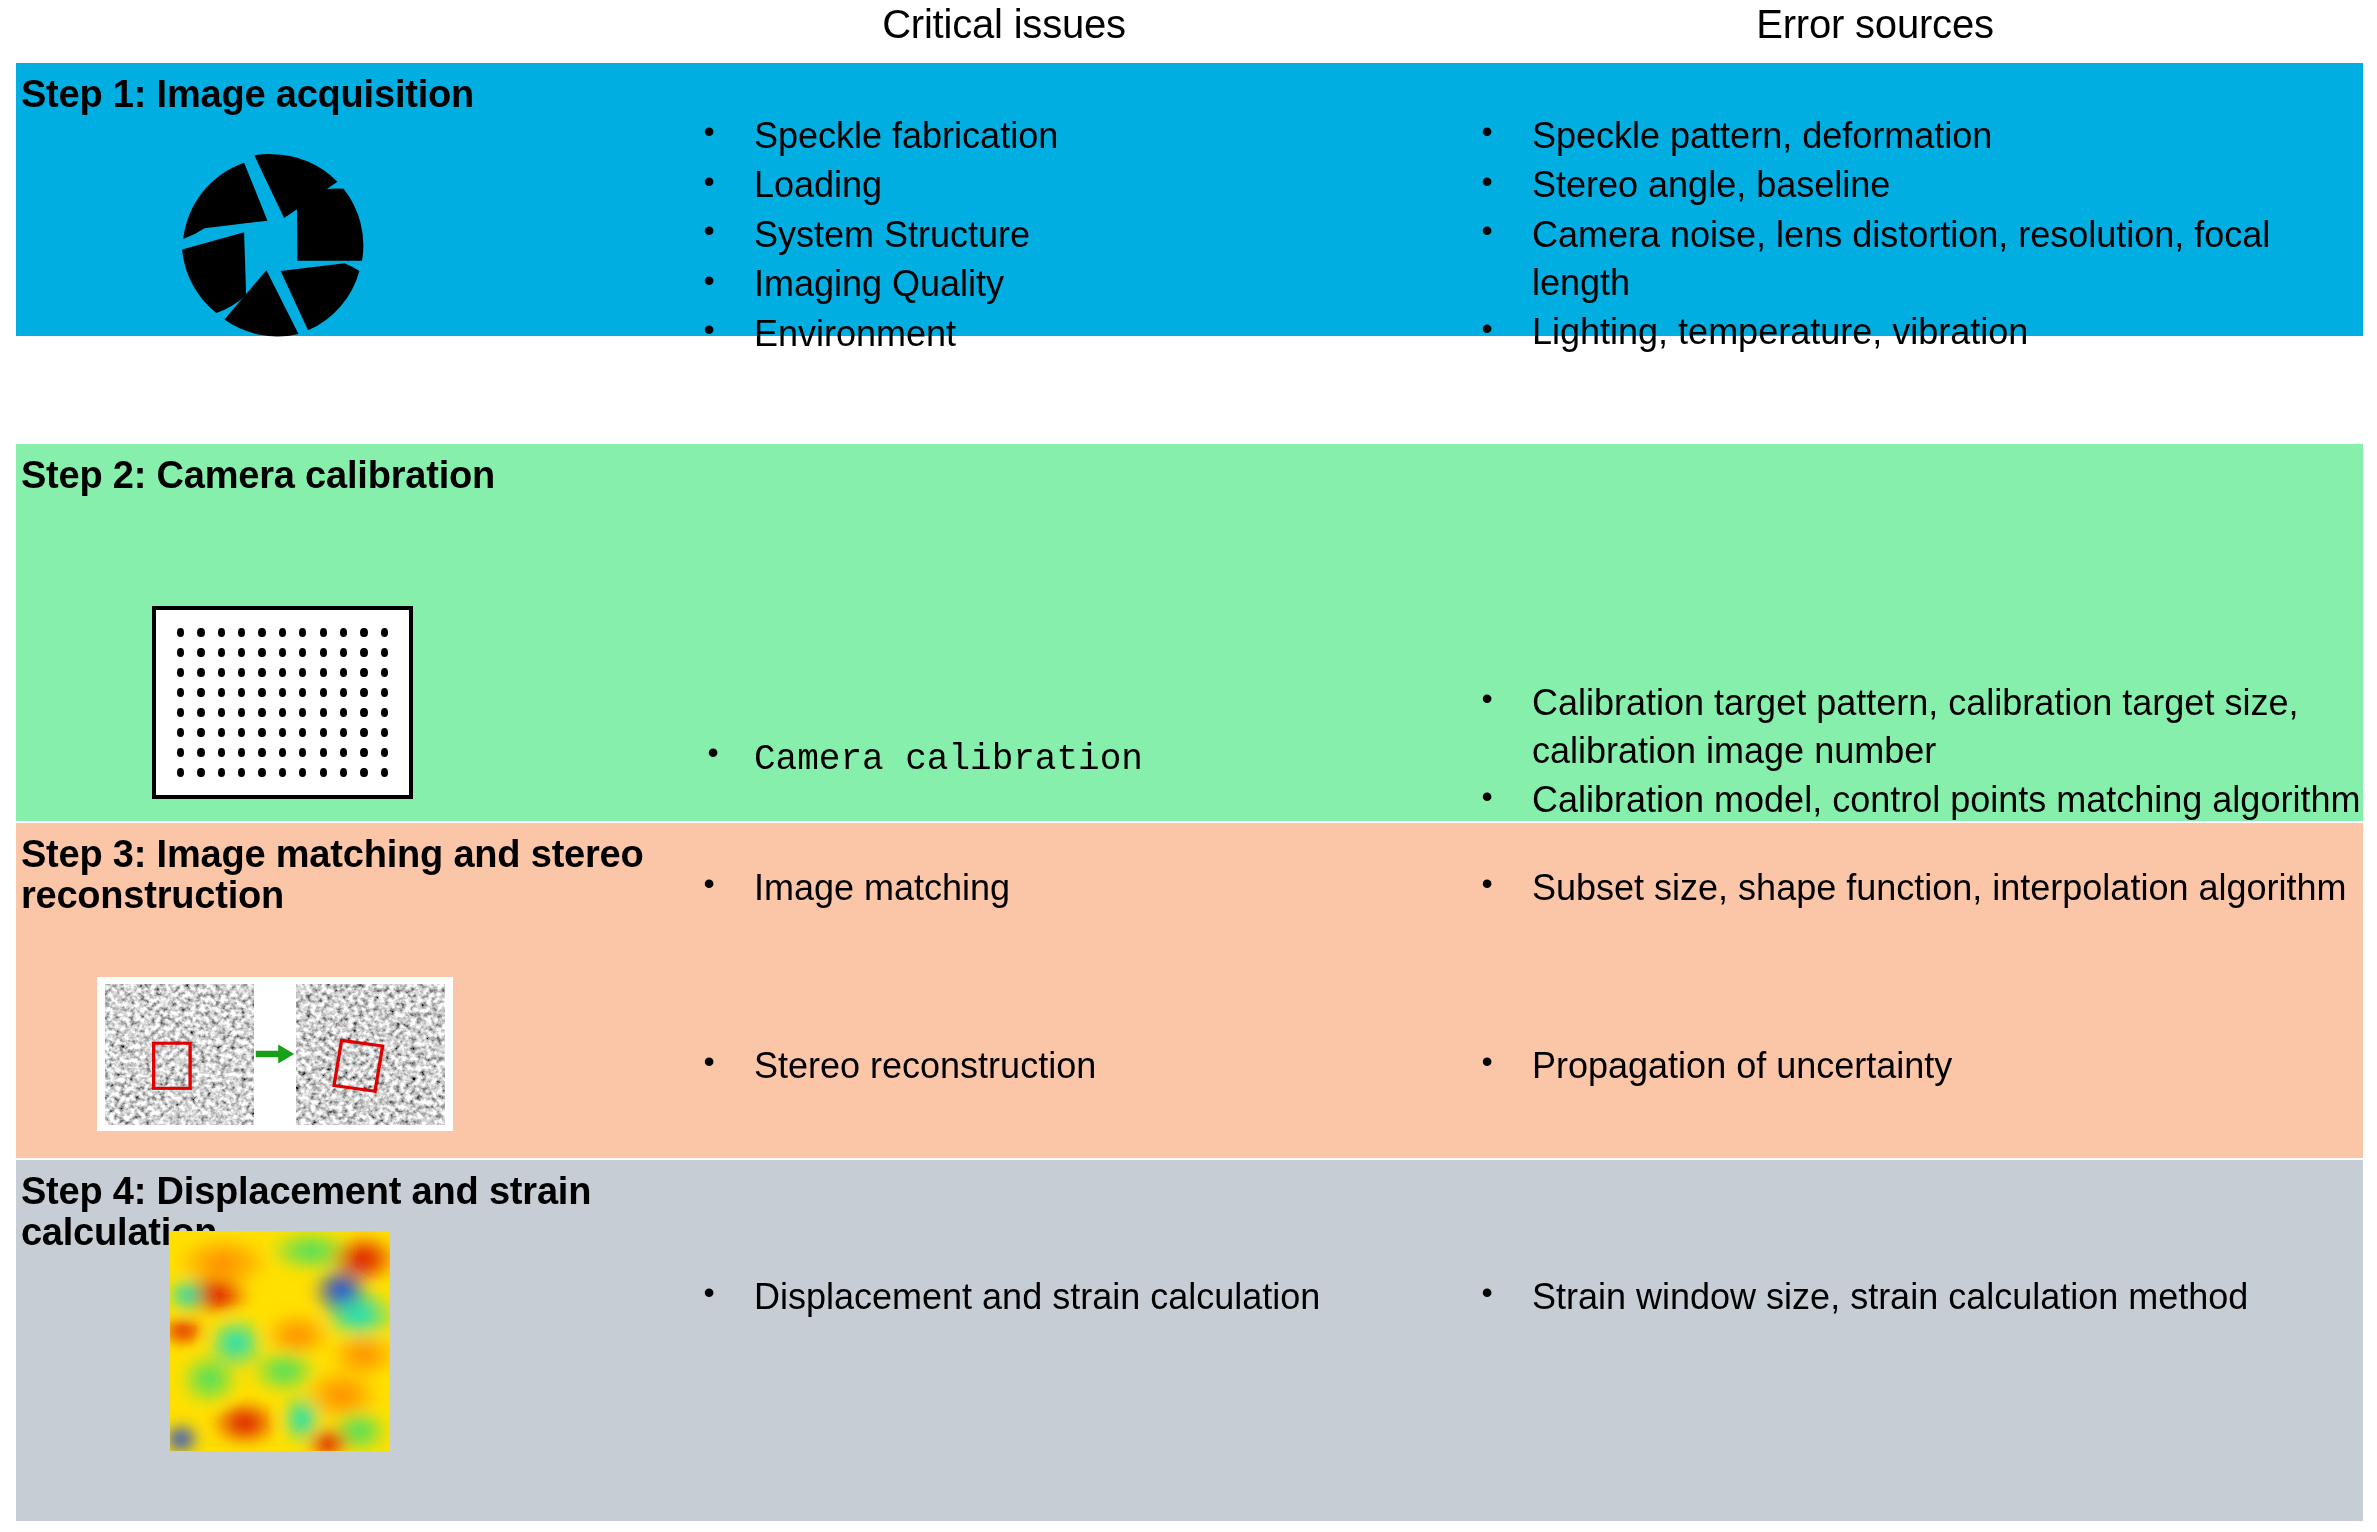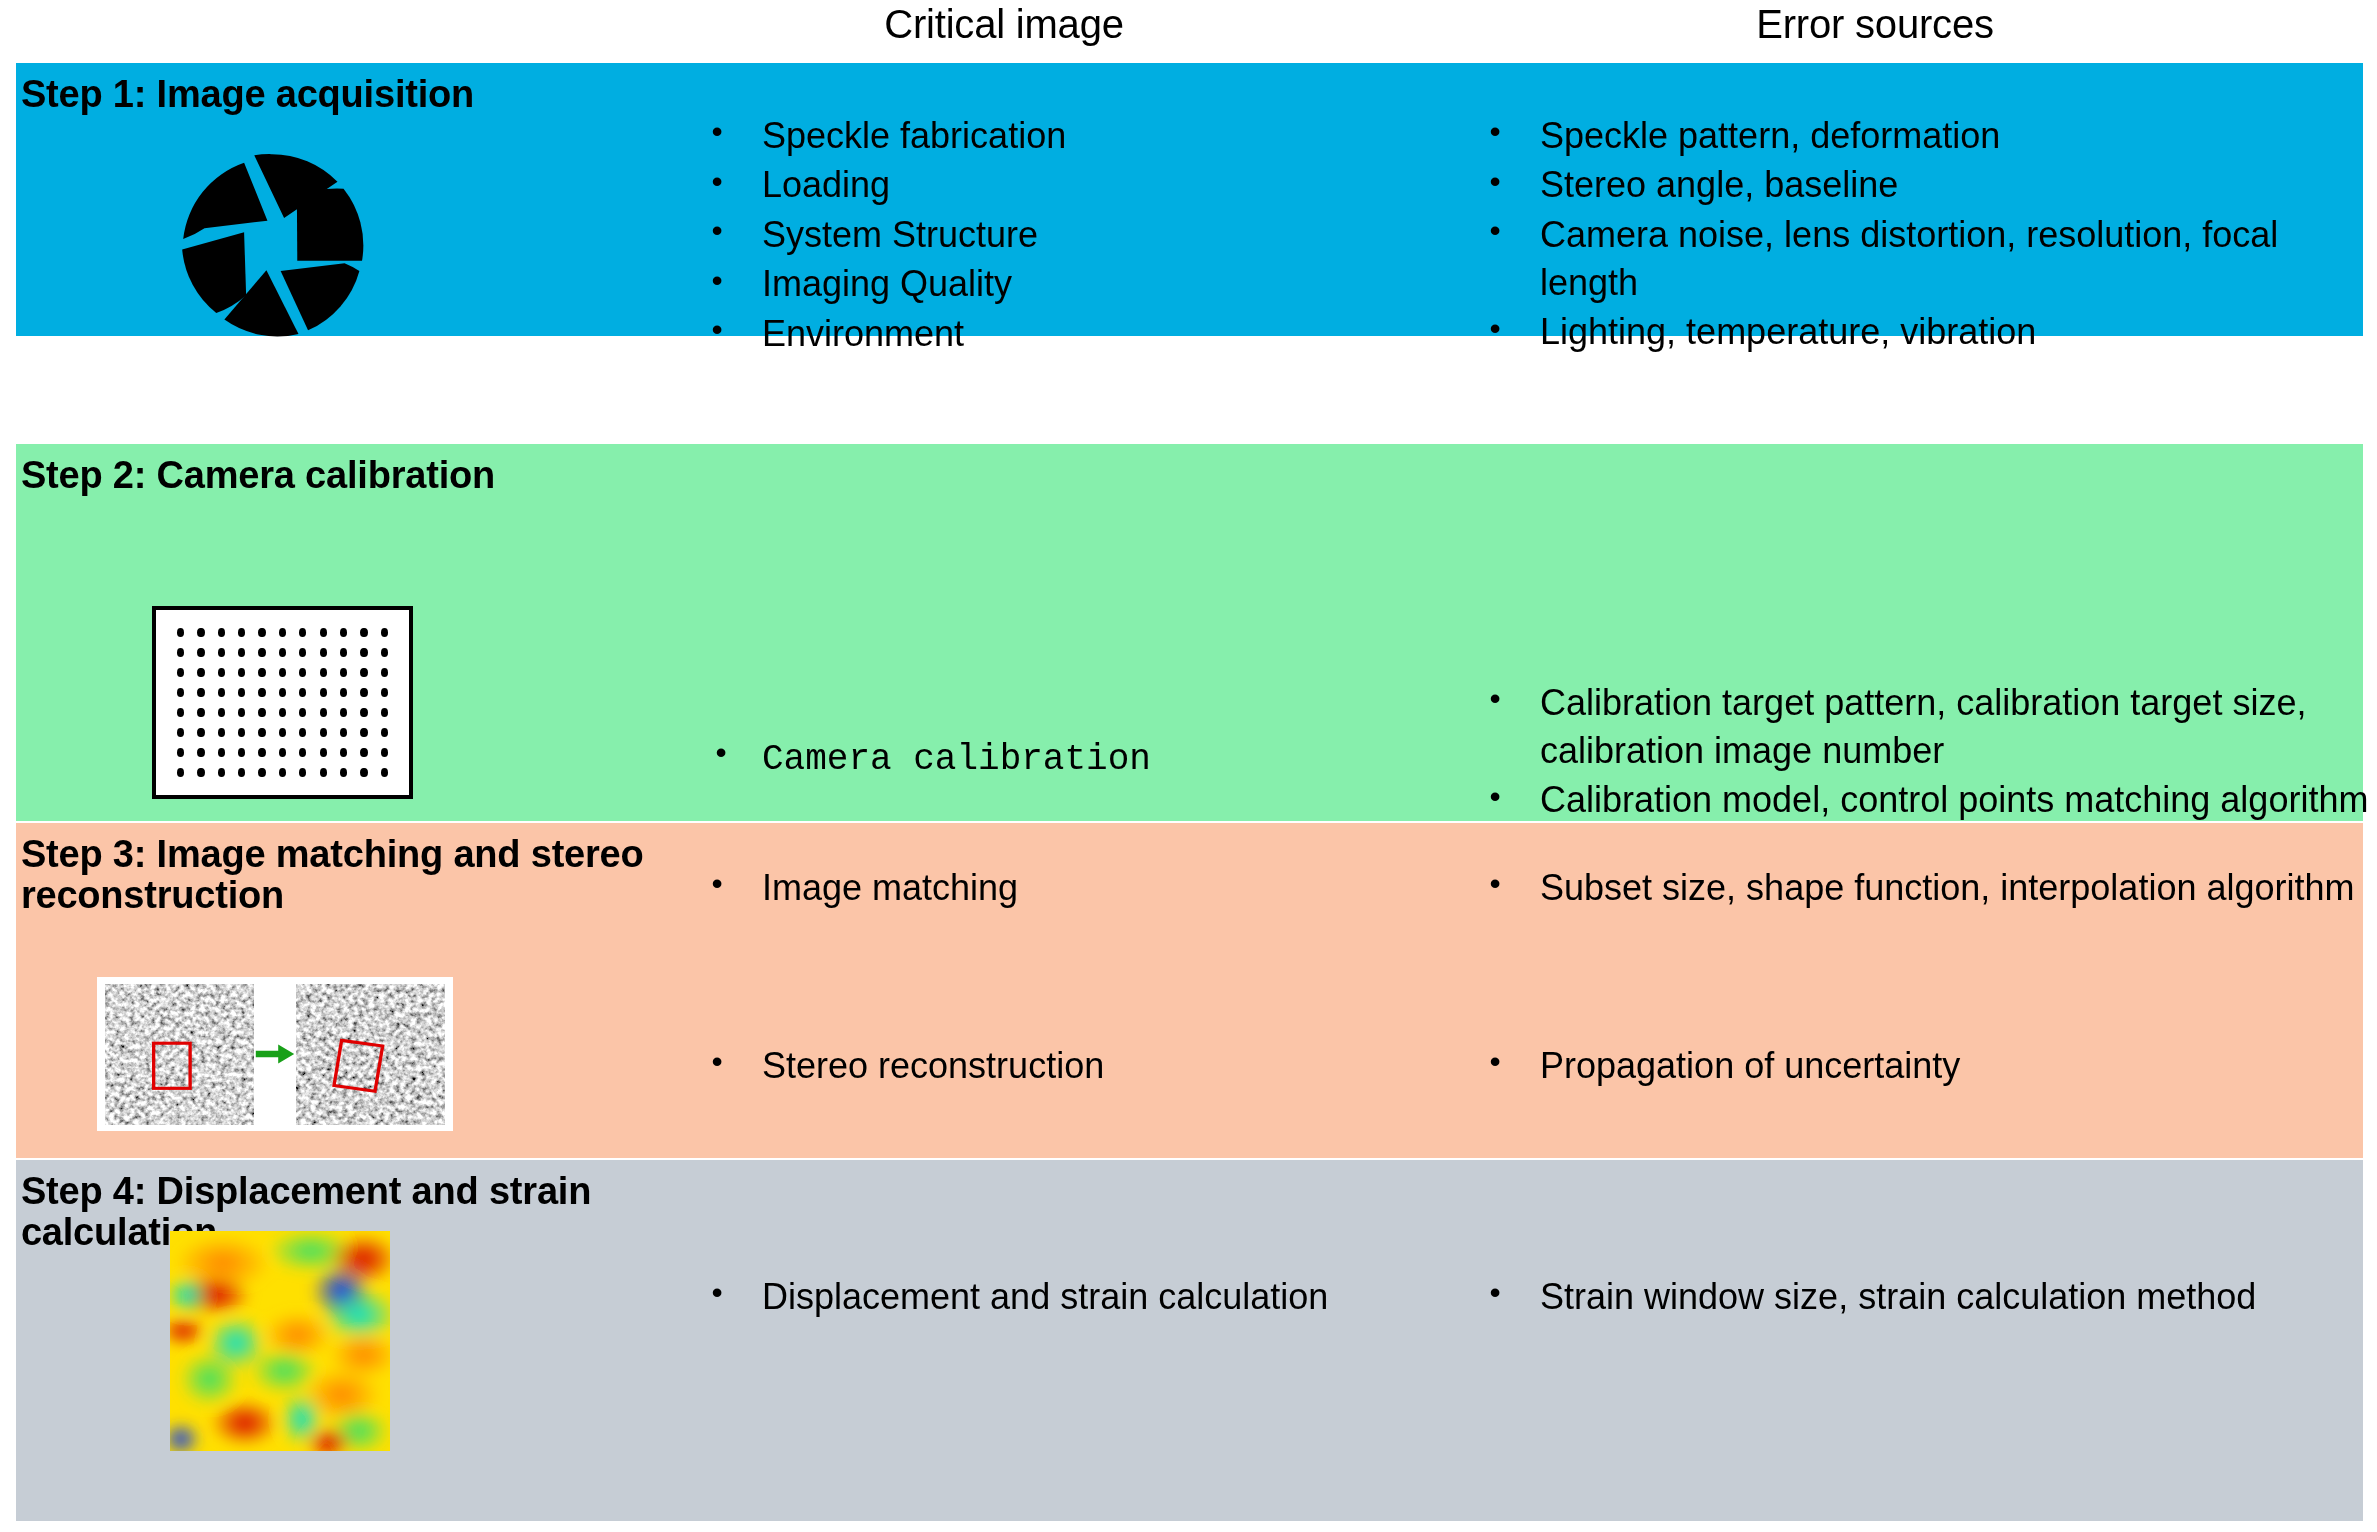--- a/index.html
+++ b/index.html
@@ -39,21 +39,21 @@
     font-size: 38px; font-weight: 700; color: #000;
     line-height: 1.08; letter-spacing: -0.2px;
   }
   .step-visual { position: absolute; }
 
   
   .issues-col { position: relative; width: 778px; flex: 0 0 778px; }
   .errors-col { position: relative; width: 914px; flex: 0 0 914px; }
 
   .bullets {
-    position: absolute; left: 12px; width: 100%;
+    position: absolute; left: 4px; width: 100%;
     list-style: none;
   }
   .bullets li {
     position: relative;
     padding-left: 78px;
     font-size: 36px;
     line-height: 1.33;
     color: #000;
     margin-bottom: 1.6px;
   }
@@ -111,21 +111,21 @@
     width: 220px; height: 220px;
     overflow: hidden;
   }
 </style>
 </head>
 <body>
 
 <div id="page">
 
   <div class="col-headers">
-    <div class="col-header" id="hdr-critical">Critical image</div>
+    <div class="col-header" id="hdr-critical">Critical issues</div>
     <div class="col-header" id="hdr-error">Error sources</div>
   </div>
 
   <div class="band" id="band-1">
     <div class="step-col">
       <div class="step-title">Step 1: Image acquisition</div>
       <div class="step-visual aperture-wrap">
         <svg viewBox="0 0 100 100" width="203" height="203" aria-hidden="true">
           <g fill="#000000">
             <path d="M50 5 A45 45 0 0 1 82.5 18.6 L56.2 36.4 L41.5 5.6 A45 45 0 0 1 50 5 Z"></path>

